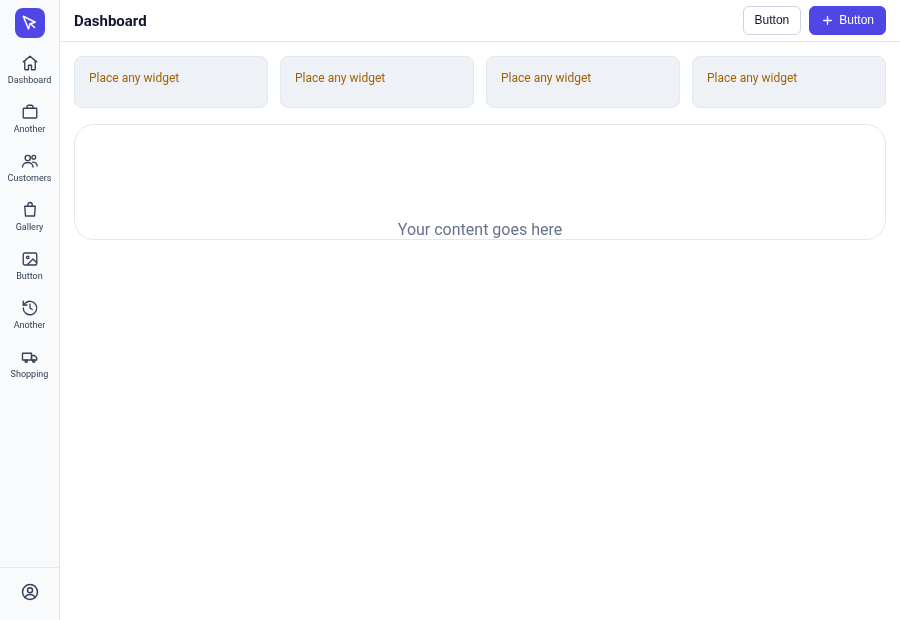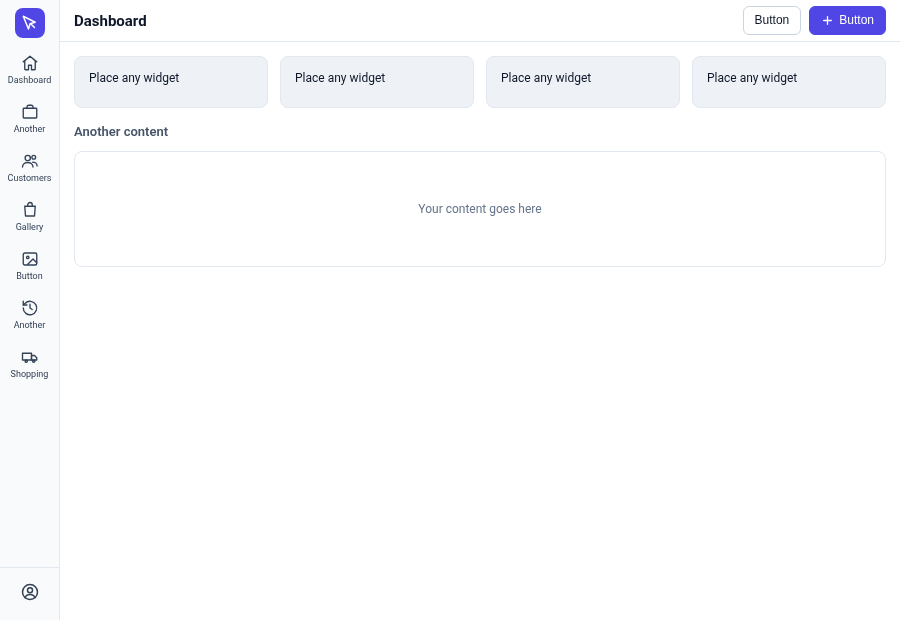--- a/index.html
+++ b/index.html
@@ -134,36 +134,36 @@
       margin-bottom: 16px;
     }
     .widget {
       flex: 1;
       background: #eef2f7;
       border: 1px solid #e2e8f0;
       border-radius: 8px;
       padding: 14px;
       min-height: 52px;
       font-size: 12px;
-      color: #0f172a;
+      color: #a16207;
     }
     .section-title {
       font-size: 13px;
       font-weight: 600;
       color: #475569;
       margin-bottom: 12px;
     }
     .content-box {
       border: 1px solid #e2e8f0;
-      border-radius: 8px;
+      border-radius: 20px;
       min-height: 116px;
       display: flex;
-      align-items: center;
+      align-items: flex-end;
       justify-content: center;
-      font-size: 12px;
+      font-size: 16px;
       color: #64748b;
     }
   </style>
 </head>
 <body>
 
 <div class="app">
   <aside class="sidebar">
     <div class="logo">
       <svg viewBox="0 0 24 24" width="18" height="18" fill="none" stroke="currentColor" stroke-width="2" stroke-linecap="round" stroke-linejoin="round">
@@ -265,20 +265,19 @@
           <span>Place any widget</span>
         </div>
         <div class="widget">
           <span>Place any widget</span>
         </div>
         <div class="widget">
           <span>Place any widget</span>
         </div>
       </div>
 
-      <h2 class="section-title">Another content</h2>
 
       <div class="content-box">
         <span>Your content goes here</span>
       </div>
     </div>
   </main>
 </div>
 
 </body></html>

